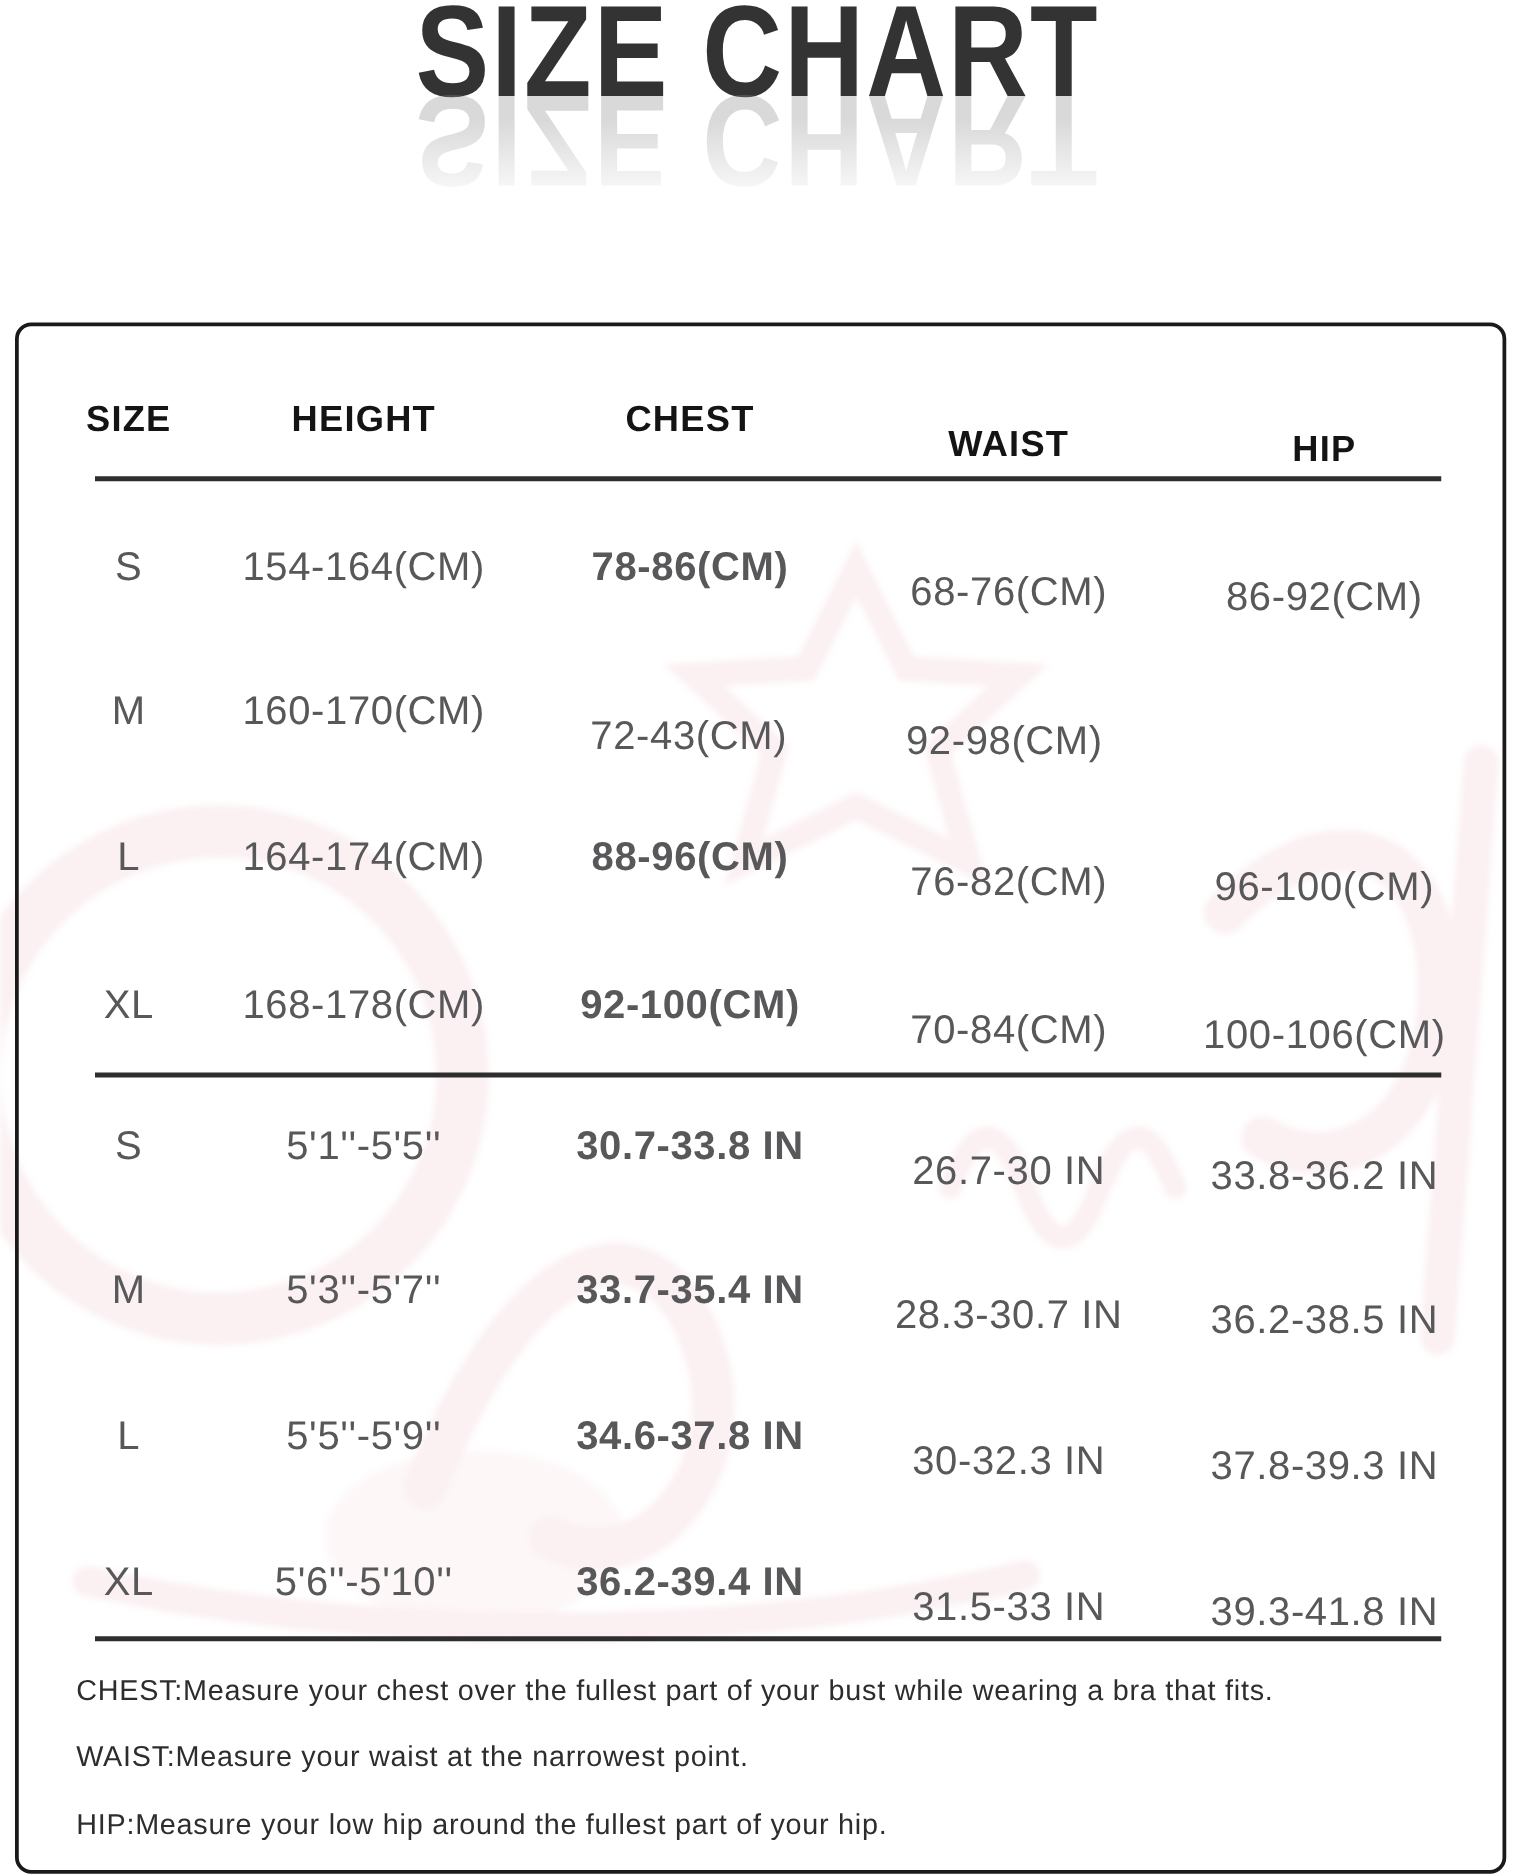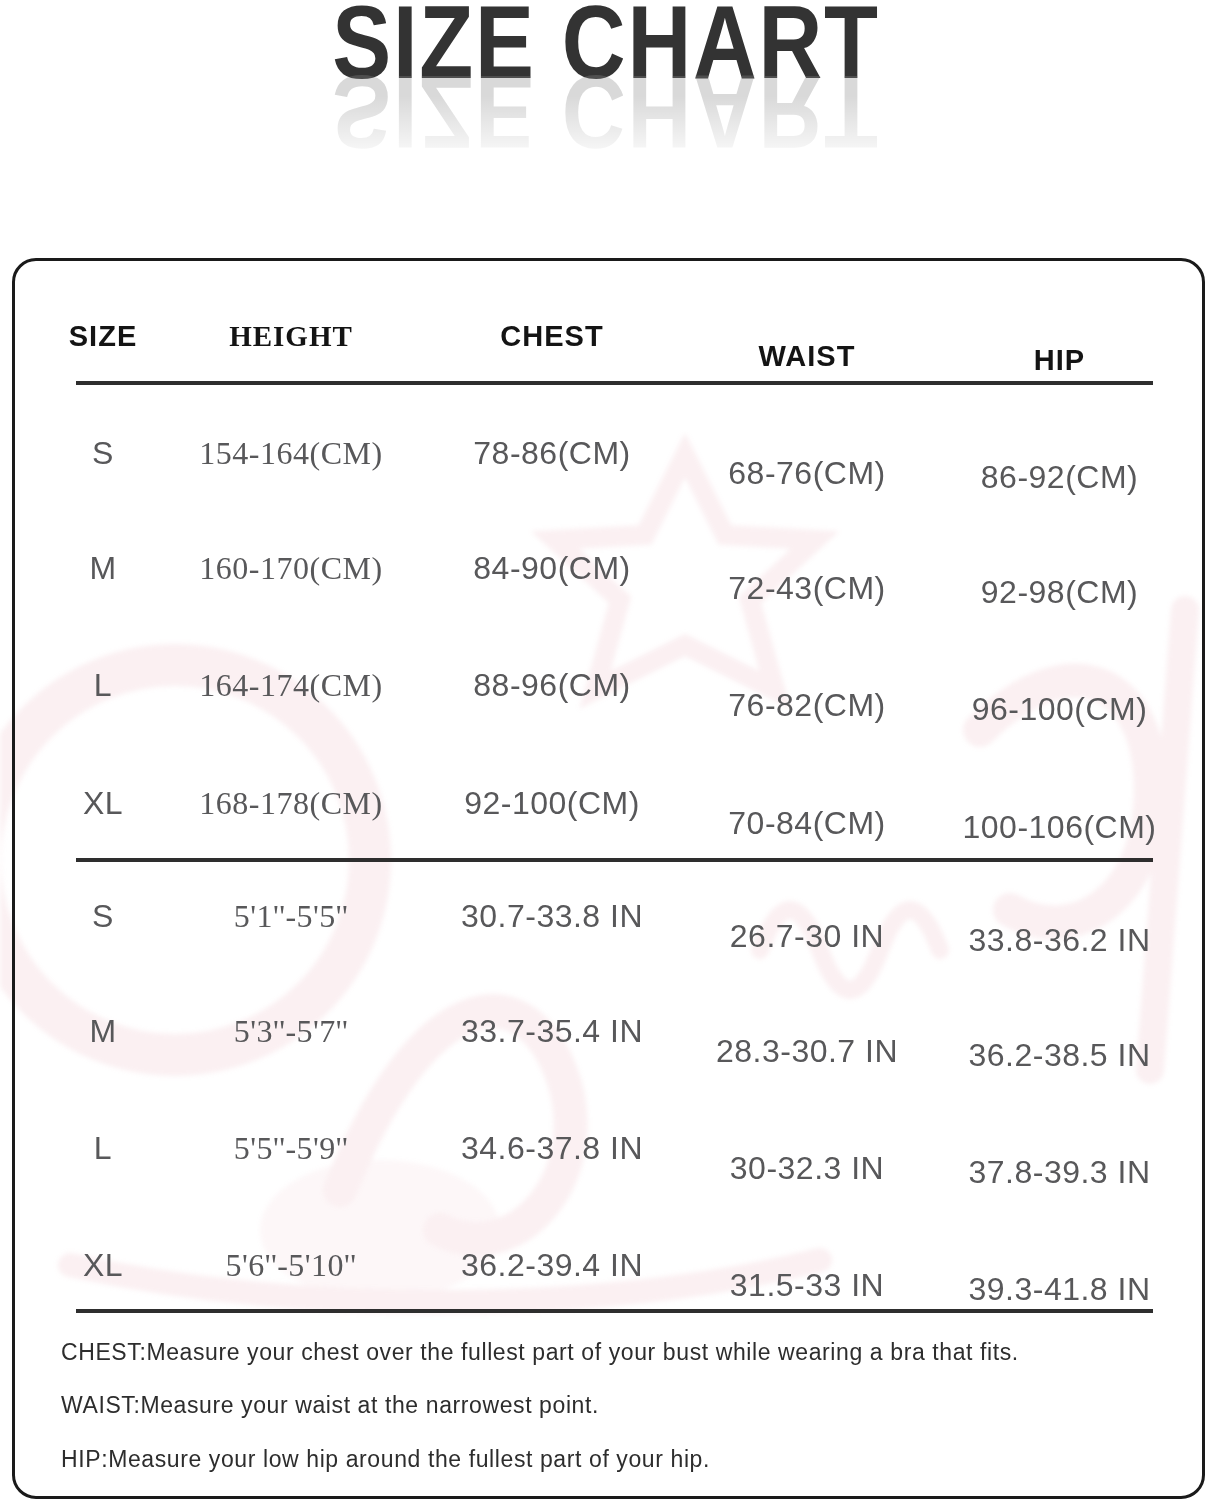--- a/index.html
+++ b/index.html
@@ -19,25 +19,25 @@
     font-size:104px;font-weight:bold;letter-spacing:2px;color:#8a8a8a;opacity:0.32;}
   .title-reflect .squeeze{transform:scaleX(0.85) scaleY(-1);}
   .reflect-fade{position:absolute;top:96px;left:0;width:1212px;height:130px;z-index:4;
     background:linear-gradient(to bottom,rgba(255,255,255,0) 0%,rgba(255,255,255,0.75) 40%,#ffffff 78%);}
 
   
   .watermark{position:absolute;left:0;top:430px;z-index:1;filter:blur(2.5px);}
 
   
   .chart-box{position:absolute;left:12px;top:258px;width:1187px;height:1235px;
-    border:3px solid var(--border);border-radius:24px;z-index:2;background:transparent;}
+    border:3px solid var(--border);border-radius:13px;z-index:2;background:transparent;}
 
   .trow{position:absolute;left:33px;width:1137px;height:60px;display:flex;align-items:center;}
   .cell{text-align:center;font-size:32px;color:var(--data_text);letter-spacing:0.5px;white-space:nowrap;}
-  .c1{width:110px;} .c2{width:266px;font-family:Liberation Serif, serif;} .c3{width:256px;} .c4{width:254px;margin-top:40px;} .c5{width:251px;margin-top:48px;}
+  .c1{width:110px;} .c2{width:266px;} .c3{width:256px;font-weight:bold;} .c4{width:254px;margin-top:40px;} .c5{width:251px;margin-top:48px;}
   .head .cell{font-size:29px;font-weight:bold;color:var(--header_text);letter-spacing:1px;}
 
   .divider{position:absolute;left:61px;width:1077px;height:4px;background:var(--divider);}
 
   .note{position:absolute;left:46px;width:1080px;height:30px;display:flex;align-items:center;
     font-size:23px;color:var(--note_text);letter-spacing:0.6px;white-space:nowrap;}
 </style>
 </head>
 <body>
 
@@ -76,21 +76,20 @@
     <div class="trow" style="top:162px">
       <div class="cell c1">S</div>
       <div class="cell c2">154-164(CM)</div>
       <div class="cell c3">78-86(CM)</div>
       <div class="cell c4">68-76(CM)</div>
       <div class="cell c5">86-92(CM)</div>
     </div>
     <div class="trow" style="top:277px">
       <div class="cell c1">M</div>
       <div class="cell c2">160-170(CM)</div>
-      <div class="cell c3">84-90(CM)</div>
       <div class="cell c4">72-43(CM)</div>
       <div class="cell c5">92-98(CM)</div>
     </div>
     <div class="trow" style="top:394px">
       <div class="cell c1">L</div>
       <div class="cell c2">164-174(CM)</div>
       <div class="cell c3">88-96(CM)</div>
       <div class="cell c4">76-82(CM)</div>
       <div class="cell c5">96-100(CM)</div>
     </div>

